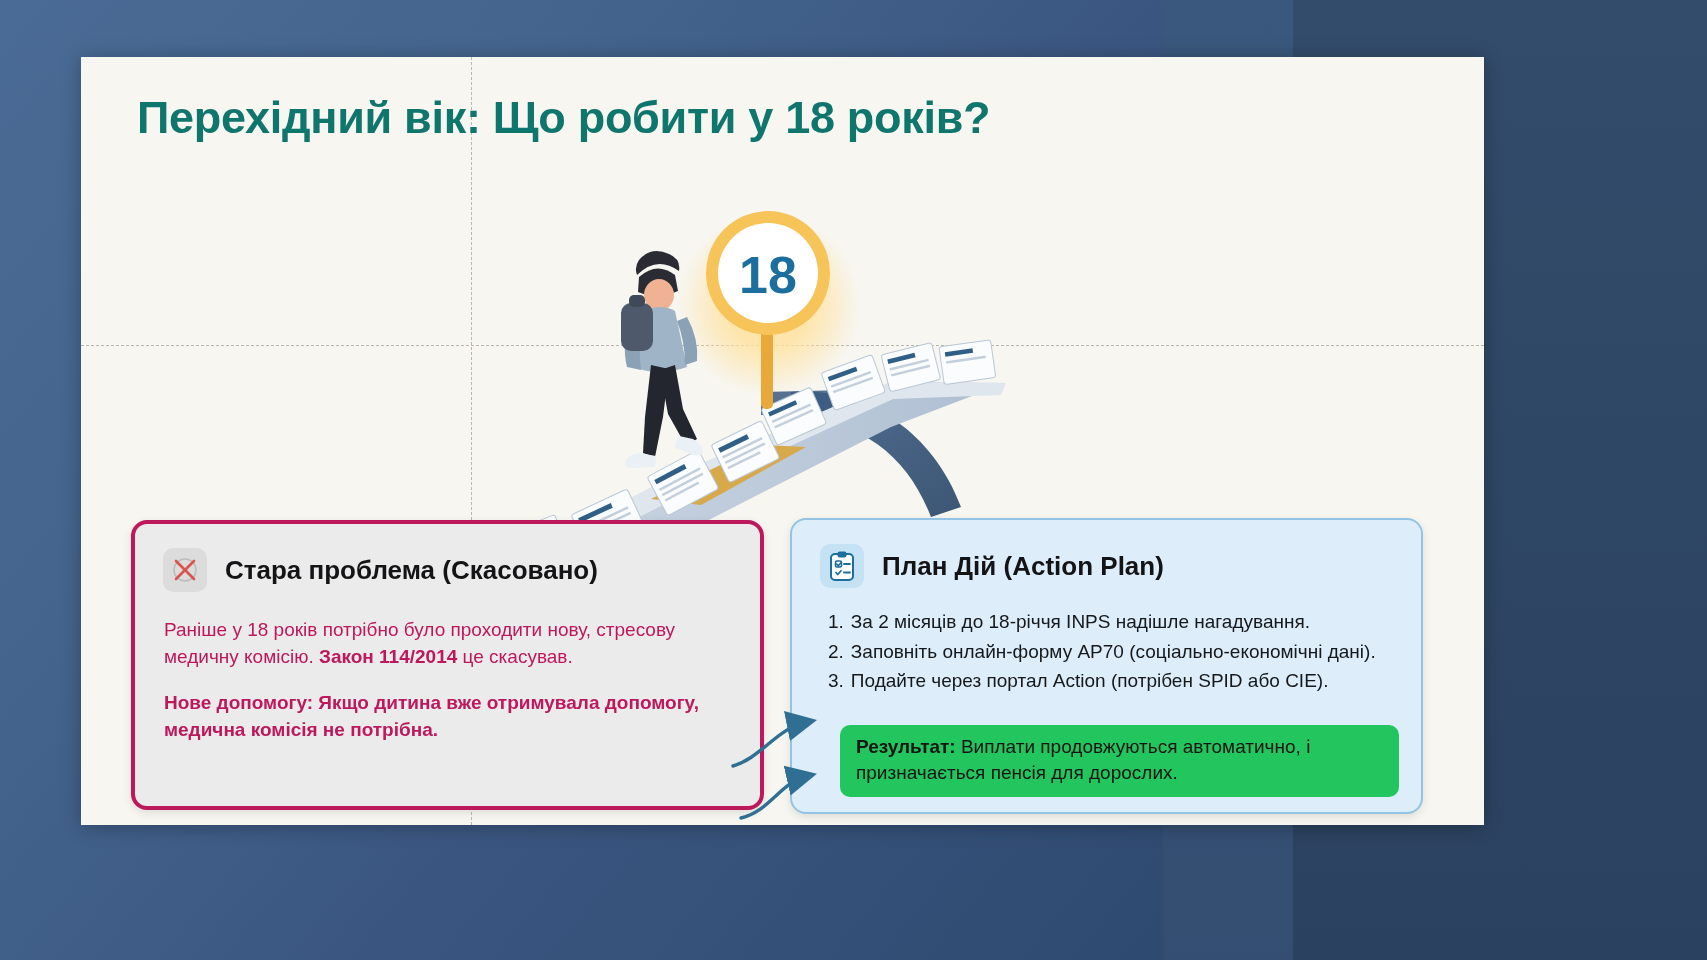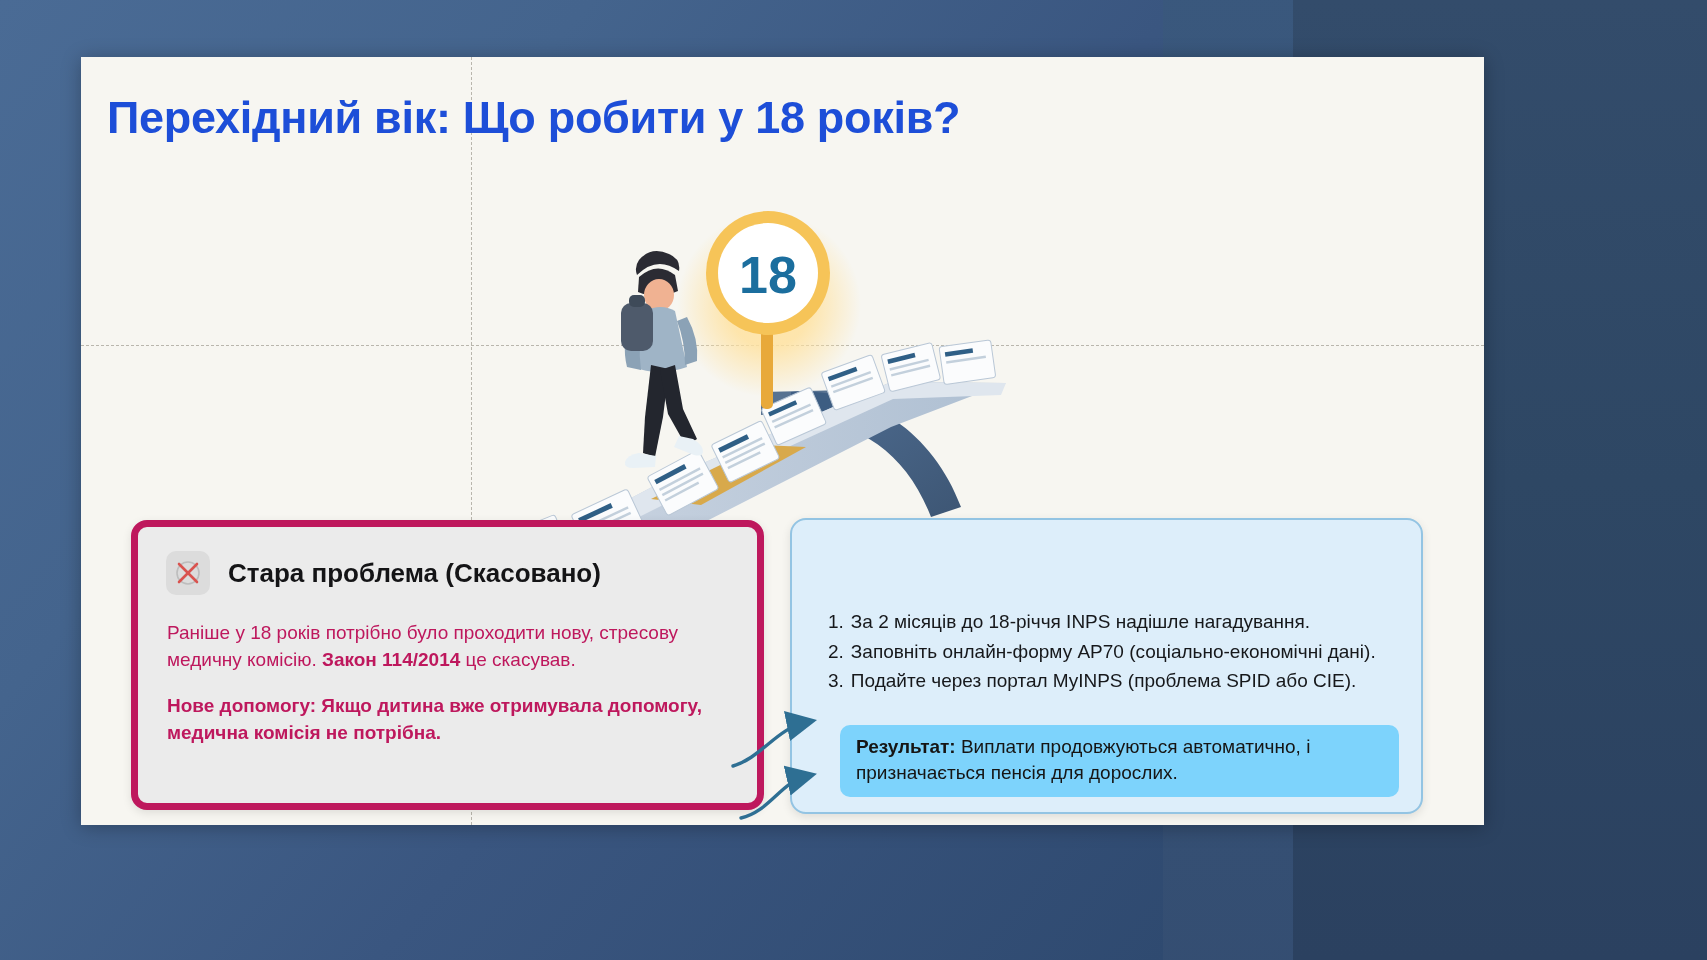--- a/index.html
+++ b/index.html
@@ -42,38 +42,38 @@
   .guide-v{
     left:390px;top:0;width:0;height:768px;
     border-left:1px dashed #b9b6ad;
   }
   .guide-h{
     left:0;top:288px;width:1403px;height:0;
     border-top:1px dashed #b9b6ad;
   }
 
   .slide-title{
-    position:absolute;left:26px;top:35px;
-    font-size:45px;font-weight:bold;color:#1d4ed8;
+    position:absolute;left:56px;top:35px;
+    font-size:45px;font-weight:bold;color:#0f766e;
     letter-spacing:-.3px;white-space:nowrap;
   }
 
   
   .illus{position:absolute;left:380px;top:120px;width:600px;height:400px;}
 
   
   .cards{position:absolute;left:0;top:463px;width:1403px;height:305px;}
 
   .card{
     position:absolute;border-radius:16px;box-sizing:border-box;
   }
   .card-old{
     left:50px;top:0;width:633px;height:290px;
     background:#ebebeb;
-    border:7px solid #be185d;
+    border:4px solid #be185d;
     box-shadow:0 3px 10px rgba(0,0,0,.10);
   }
   .card-plan{
     left:709px;top:-2px;width:633px;height:296px;
     background:#ddeefa;
     border:2px solid #93c4e3;
     box-shadow:0 3px 10px rgba(0,0,0,.10);
   }
 
   .card-head{
@@ -102,21 +102,21 @@
   .plan-list{
     position:absolute;left:36px;top:88px;right:20px;
     font-size:19px;line-height:1.45;color:#16181b;
   }
   .plan-item{display:flex;gap:7px;margin-bottom:2px;}
   .plan-num{flex:0 0 auto;}
   .plan-txt{flex:1 1 auto;}
 
   .result-box{
     position:absolute;left:48px;top:205px;right:22px;
-    background:#7dd3fc;border-radius:10px;
+    background:#22c55e;border-radius:10px;
     padding:9px 16px 11px 16px;
     font-size:19px;line-height:1.36;color:#161514;
     box-sizing:border-box;
   }
 
   
   .arrows{position:absolute;left:600px;top:463px;width:200px;height:300px;pointer-events:none;}
 </style>
 </head>
 <body>
@@ -276,33 +276,47 @@
             <span>Раніше у 18 років потрібно було проходити нову, стресову медичну комісію. </span><b>Закон 114/2014</b><span> це скасував.</span>
           </div>
           <div class="p-gap"></div>
           <div>
             <b>Нове допомогу:</b><b> Якщо дитина вже отримувала допомогу, медична комісія не потрібна.</b>
           </div>
         </div>
       </div>
 
       <div class="card card-plan">
+        <div class="card-head">
+          <div class="icon-box icon-plan">
+            <svg width="30" height="32" viewBox="0 0 30 32">
+              <rect x="4" y="4" width="22" height="26" rx="4" fill="#ffffff" stroke="#1b6e9e" stroke-width="2"></rect>
+              <rect x="10.5" y="1.5" width="9" height="6" rx="2.2" fill="#1b6e9e"></rect>
+              <rect x="8.5" y="11" width="6" height="6" rx="1.5" fill="none" stroke="#1b6e9e" stroke-width="1.6"></rect>
+              <path d="M9.6 14 l1.7 1.9 3.1 -3.6" fill="none" stroke="#1b6e9e" stroke-width="1.6" stroke-linecap="round"></path>
+              <line x1="17" y1="14" x2="23" y2="14" stroke="#1b6e9e" stroke-width="1.8" stroke-linecap="round"></line>
+              <path d="M9 22.5 l1.8 2 3.2 -3.8" fill="none" stroke="#1b6e9e" stroke-width="1.7" stroke-linecap="round"></path>
+              <line x1="17" y1="22.5" x2="23" y2="22.5" stroke="#1b6e9e" stroke-width="1.8" stroke-linecap="round"></line>
+            </svg>
+          </div>
+          <div class="card-title">План Дій (Action Plan)</div>
+        </div>
 
         <div class="plan-list">
           <div class="plan-item">
             <span class="plan-num">1.</span>
             <span class="plan-txt">За 2 місяців до 18-річчя INPS надішле нагадування.</span>
           </div>
           <div class="plan-item">
             <span class="plan-num">2.</span>
             <span class="plan-txt">Заповніть онлайн-форму AP70 (соціально-економічні дані).</span>
           </div>
           <div class="plan-item">
             <span class="plan-num">3.</span>
-            <span class="plan-txt">Подайте через портал MyINPS (проблема SPID або CIE).</span>
+            <span class="plan-txt">Подайте через портал Action (потрібен SPID або CIE).</span>
           </div>
         </div>
 
         <div class="result-box">
           <b>Результат:</b><span> Виплати продовжуються автоматично, і призначається пенсія для дорослих.</span>
         </div>
       </div>
 
       <svg class="arrows" viewBox="0 0 200 300" width="200" height="300" style="left:640px;top:130px;">
         <defs>

